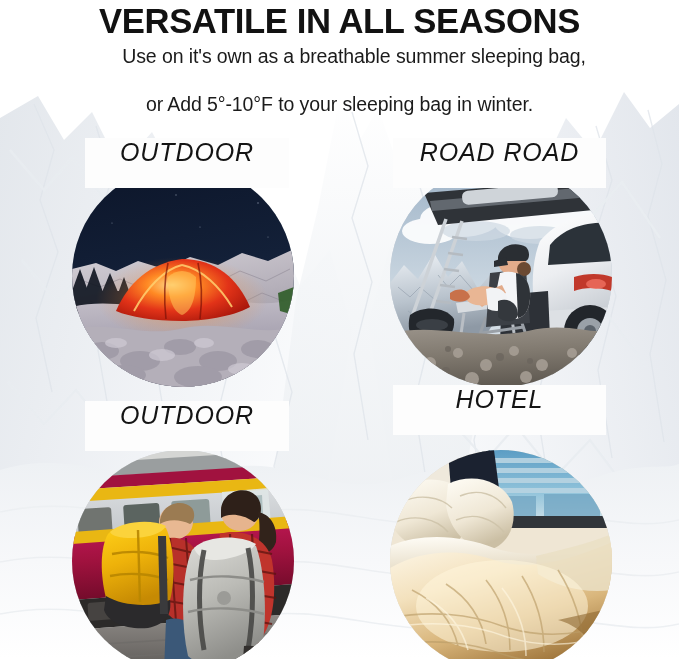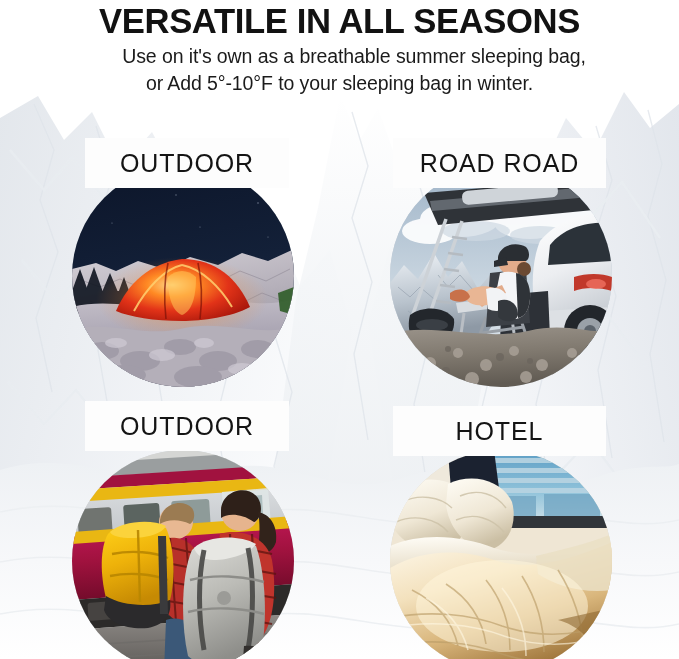--- a/index.html
+++ b/index.html
@@ -27,55 +27,56 @@
   #headline{
     font-size:35px; font-weight:bold; letter-spacing:-0.4px;
     color:#121212; line-height:1.0; padding-top:3px;
     font-stretch:condensed; transform:scaleX(0.99);
   }
   .sub{
     font-size:19.5px; color:#1b1b1b; line-height:1.33;
     letter-spacing:-0.1px;
   }
   #sub1{ padding-top:6px;margin-left:29px; }
-  #sub2{ padding-top:1px; }
+  #sub2{ padding-top:1px;margin-top:21px; }
 
   
   .cell{ position:absolute; z-index:2; }
 
   .circle{
     position:absolute;
     width:222px; height:222px;
     border-radius:50%;
     overflow:hidden;
     background:#cfd3d8;
   }
   .circle > svg{ width:100%; height:100%; display:block; }
 
   
   .label-plate{
     position:absolute; z-index:4;
     background:#fdfdfd;
-    display:flex; align-items:center; justify-content:center;
+    display:flex; align-items:flex-start; justify-content:center;
     height:50px;
+    font-style:italic;
   }
   .label-plate span{
     font-size:25px; color:#141414; letter-spacing:0.9px;
     white-space:nowrap;
   }
 
   
   #plate-outdoor { left:85px;  top:138px; width:204px; }
   #plate-roadtrip{ left:393px; top:138px; width:213px; }
   #circle-outdoor { left:72px;  top:165px; }
   #circle-roadtrip{ left:390px; top:165px; }
 
   
   #plate-travel { left:85px;  top:401px; width:204px; }
-  #plate-hotel  { left:393px; top:406px; width:213px; }
+  #plate-hotel  { left:393px; top:385px; width:213px; }
   #circle-travel{ left:72px;  top:450px; }
   #circle-hotel { left:390px; top:450px; }
 </style>
 </head>
 <body>
 
 <div id="stage">
 
   <div id="bg-mountains">
     <svg viewBox="0 0 679 659" preserveAspectRatio="none">

